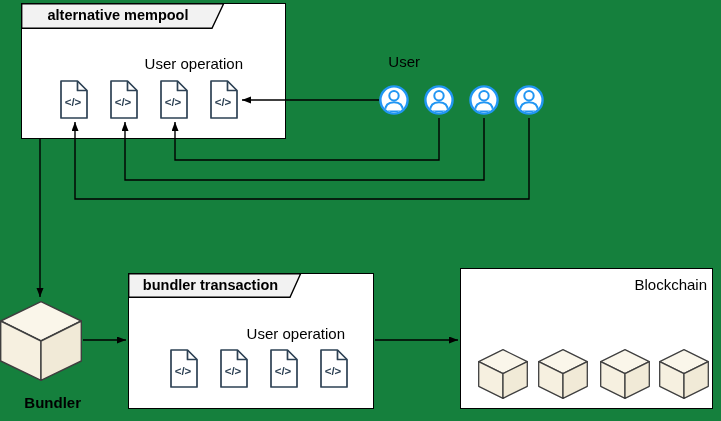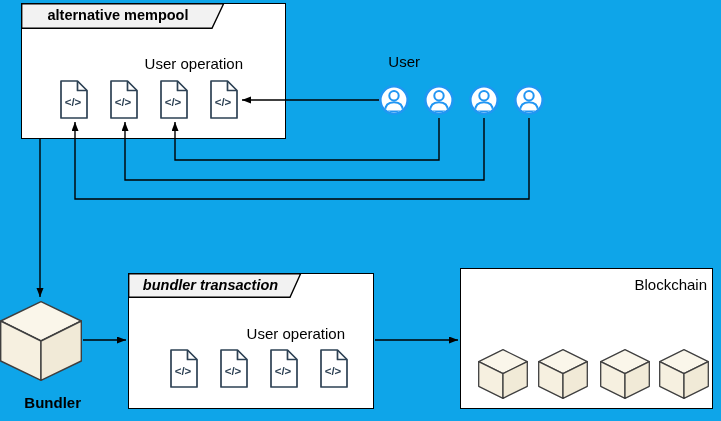--- a/index.html
+++ b/index.html
@@ -1,17 +1,17 @@
 <!DOCTYPE html>
 <html><head>
 <meta charset="utf-8">
 <style>
   html,body{margin:0;padding:0;background:#ffffff;}
   #canvas{
-    position:relative;width:721px;height:421px;background:#0ea5e9;
+    position:relative;width:721px;height:421px;background:#15803d;
     font-family:"Liberation Sans","DejaVu Sans",sans-serif;color:#000;
     overflow:hidden;
   }
   .box{
     position:absolute;background:#ffffff;border:1.3px solid #000000;
     box-sizing:border-box;
   }
   .tab{position:absolute;}
   .tab svg{position:absolute;left:0;top:0;}
   .tab .tab-label{
@@ -98,21 +98,21 @@
   </svg>
 
   <svg class="icon-svg" style="left:0px;top:301px;" width="82" height="80" viewBox="0 0 82 80">
     <path d="M41,0.7 L81.3,20 L41,40 L0.7,20 Z" fill="#FAF6EA" stroke="#3F3F3F" stroke-width="1.4" stroke-linejoin="round"></path>
     <path d="M0.7,20 L41,40 L41,79.3 L0.7,60 Z" fill="#F6F0E0" stroke="#3F3F3F" stroke-width="1.4" stroke-linejoin="round"></path>
     <path d="M81.3,20 L41,40 L41,79.3 L81.3,60 Z" fill="#F1EAD7" stroke="#3F3F3F" stroke-width="1.4" stroke-linejoin="round"></path>
   </svg>
   <div class="label bold" style="left:0px;top:394px;width:81px;">Bundler</div>
 
   <div class="box" style="left:128px;top:273px;width:246px;height:136px;"></div>
-  <div class="tab" style="left:128px;top:273px;width:174px;height:25px;font-style:italic;">
+  <div class="tab" style="left:128px;top:273px;width:174px;height:25px;">
     <svg width="174" height="25" viewBox="0 0 174 25">
       <polygon points="0.7,0.7 172.6,0.7 162,24.3 0.7,24.3" fill="#F2F2F2" stroke="#000" stroke-width="1.4"></polygon>
     </svg>
     <span class="tab-label" style="width:165px;">bundler transaction</span>
   </div>
   <div class="label" style="left:185px;top:325px;width:160px;">User operation</div>
 
   <svg class="icon-svg" style="left:170px;top:349px;" width="28" height="39" viewBox="0 0 28 39">
     <path d="M1,1 L17.5,1 L27,10.5 L27,38 L1,38 Z" fill="#fff" stroke="#2D4154" stroke-width="1.7" stroke-linejoin="round"></path>
     <path d="M17.5,1 L17.5,10.5 L27,10.5" fill="none" stroke="#2D4154" stroke-width="1.7" stroke-linejoin="round"></path>

